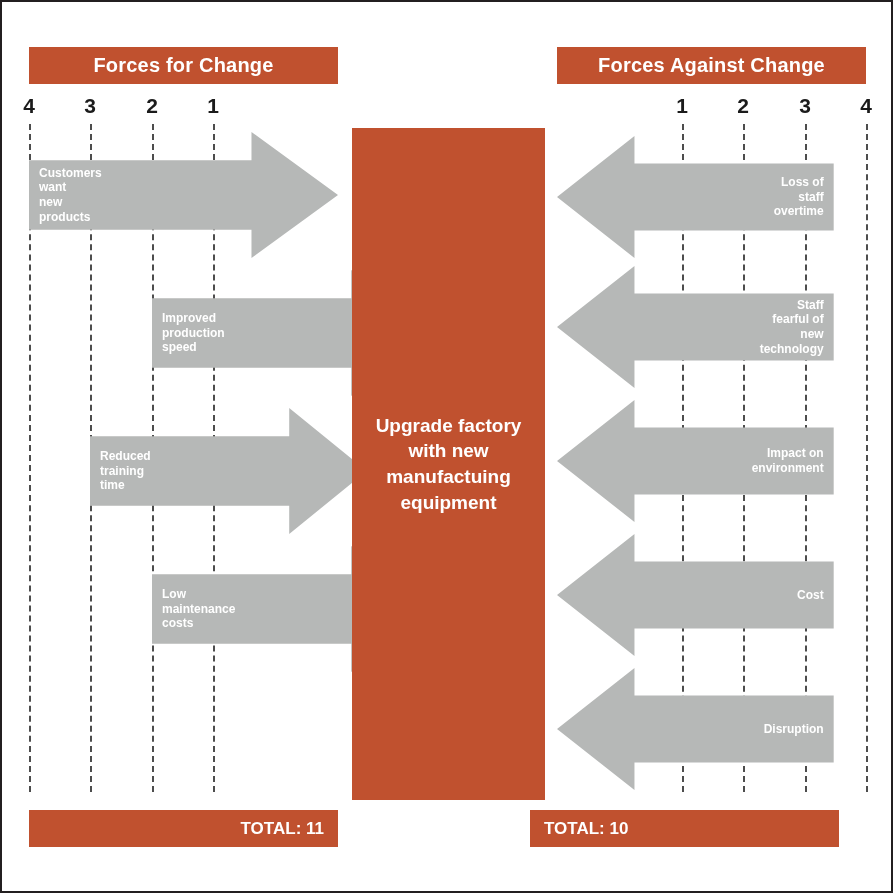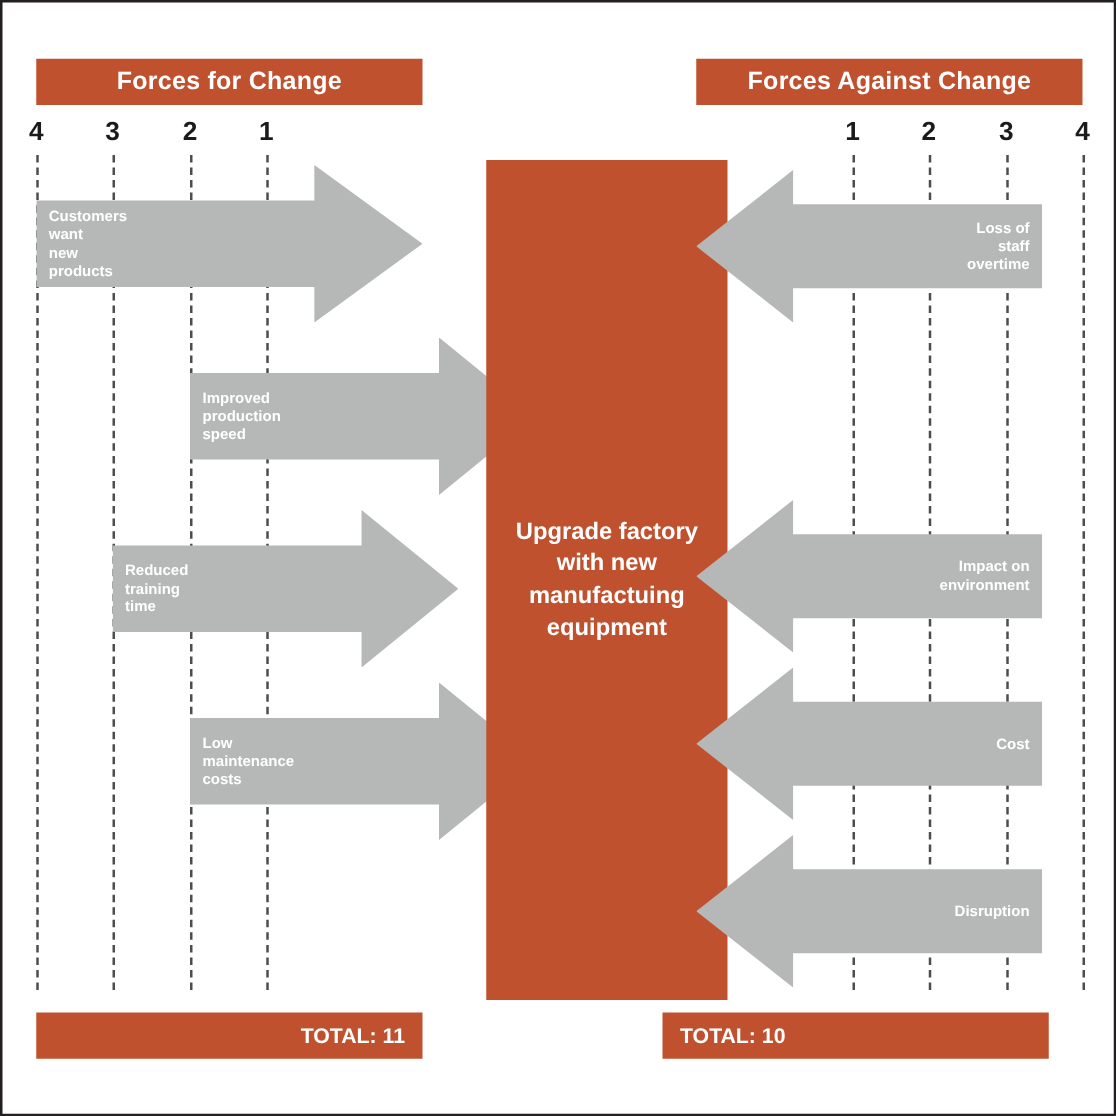--- a/index.html
+++ b/index.html
@@ -71,21 +71,20 @@
     color: #ffffff;
     display: flex;
     align-items: center;
     justify-content: center;
     text-align: center;
     font-size: 19px;
     font-weight: bold;
     line-height: 1.35;
     padding: 0 12px;
     box-sizing: border-box;
-    margin-left: 37px;
   }
 
   
   .arrow {
     position: absolute;
     background: #b6b8b7;
     display: flex;
     align-items: center;
     box-sizing: border-box;
     color: #ffffff;
@@ -178,20 +177,23 @@
     <span>Reduced<br>training<br>time</span>
   </div>
 
   <div class="center-box">
     <span>Upgrade factory<br>with new<br>manufactuing<br>equipment</span>
   </div>
 
   <div class="arrow arrow-right" style="left:555px; top:134px; width:248px; height:122px;align-items:center;">
     <span>Loss of staff<br>overtime</span>
   </div>
+  <div class="arrow arrow-right" style="left:555px; top:264px; width:248px; height:122px;">
+    <span>Staff fearful of<br>new technology</span>
+  </div>
   <div class="arrow arrow-right" style="left:555px; top:398px; width:125px; height:122px;">
     <span>Impact on<br>environment</span>
   </div>
   <div class="arrow arrow-right" style="left:555px; top:532px; width:186px; height:122px;">
     <span>Cost</span>
   </div>
   <div class="arrow arrow-right" style="left:555px; top:666px; width:125px; height:122px;">
     <span>Disruption</span>
   </div>
 

